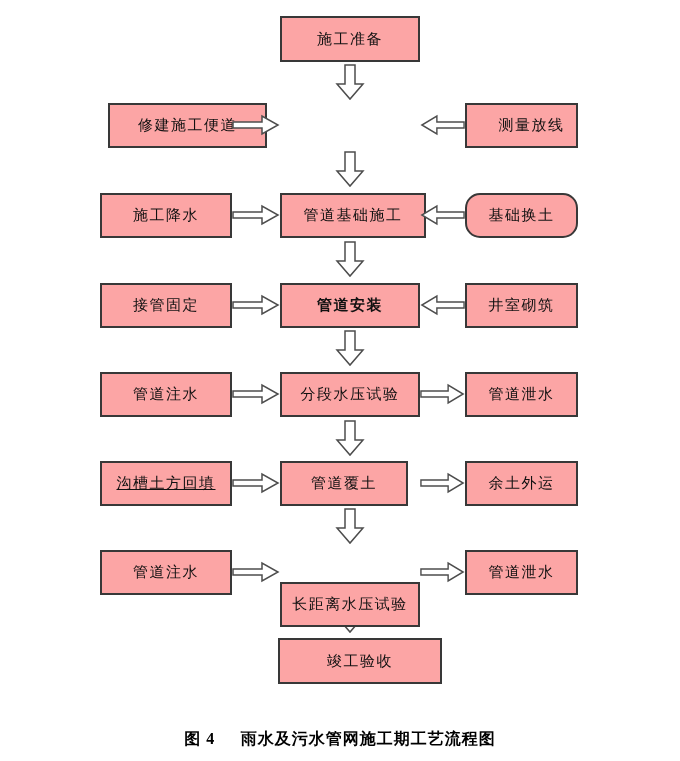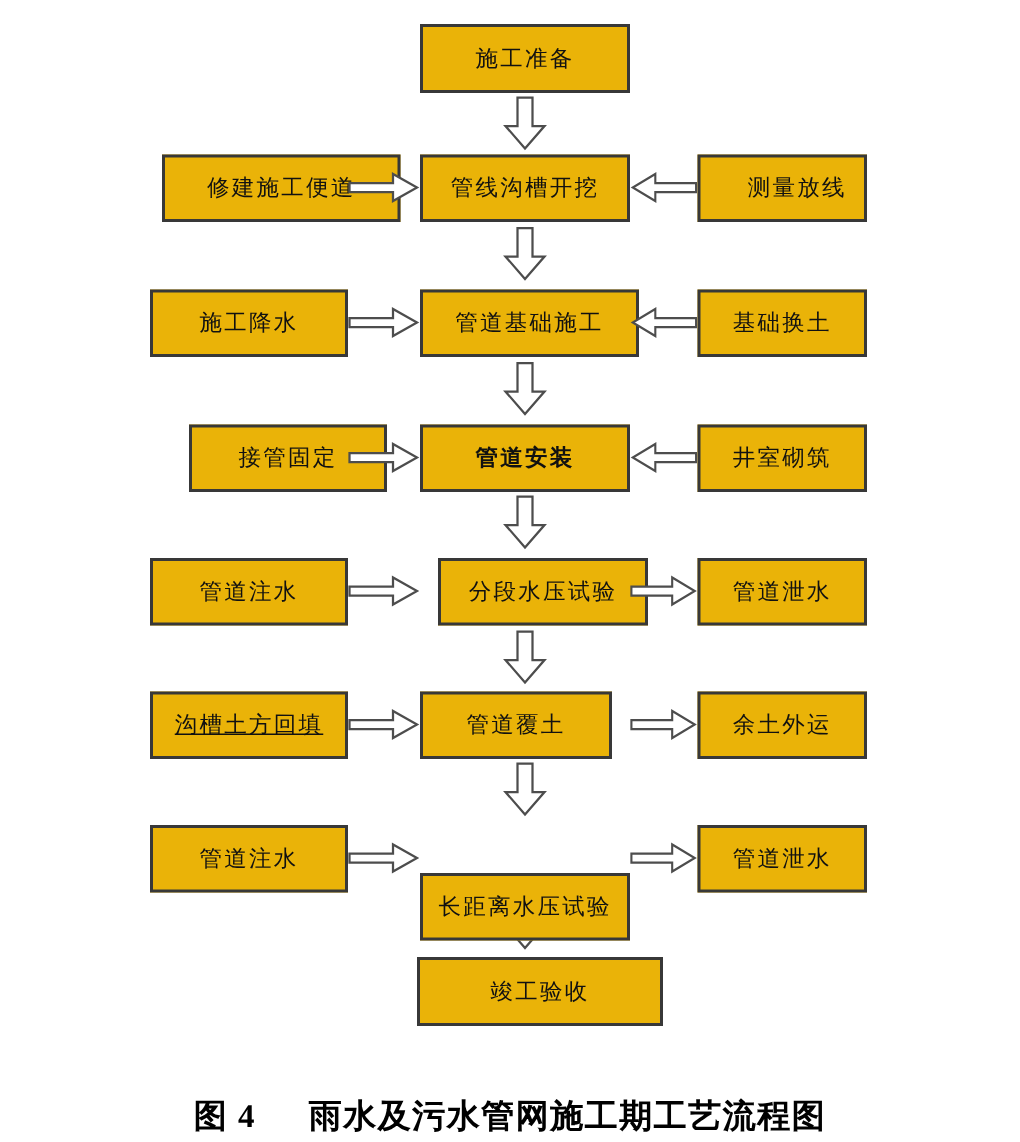--- a/index.html
+++ b/index.html
@@ -12,21 +12,21 @@
     width: 680px;
     height: 761px;
     background: #ffffff;
     font-family: "Liberation Serif", "DejaVu Serif", serif;
     overflow: hidden;
   }
   .box {
     position: absolute;
     height: 45px;
     border: 2px solid #383838;
-    background: #eab308;
+    background: #fca5a5;
     display: flex;
     align-items: center;
     justify-content: center;
     font-size: 15px;
     letter-spacing: 1.5px;
     color: #111111;
     box-sizing: border-box;
     white-space: nowrap;
   }
   .box.terminal { height: 46px; }
@@ -47,21 +47,21 @@
     stroke-width: 1.5;
     stroke-linejoin: miter;
   }
   .caption {
     position: absolute;
     left: 0;
     top: 729px;
     width: 100%;
     text-align: center;
     font-weight: bold;
-    font-size: 22px;
+    font-size: 16px;
     color: #000000;
     letter-spacing: 1px;
   }
   .caption .fig-label { margin-right: 1.6em; }
 </style>
 </head>
 <body>
 
 <div class="page">
 
@@ -86,51 +86,50 @@
       <path class="arrow-shape" d="M10,1 H20 V20 H28 L15,35 L2,20 H10 Z"></path>
     </svg>
   <svg class="varrow" style="left:335px;top:597px;" viewBox="0 0 30 37">
       <path class="arrow-shape" d="M10,1 H20 V20 H28 L15,35 L2,20 H10 Z"></path>
     </svg>
 
   <div class="box" style="left:108px;top:103px;width:159px;">修建施工便道</div>
   <svg class="harrow" style="left:232px;top:114px;width:48px;" viewBox="0 0 48 22" preserveAspectRatio="none">
       <path class="arrow-shape" d="M1,8 H30 V2 L46,11 L30,20 V14 H1 Z"></path>
     </svg>
-  <div class="box" style="left:280px;top:103px;width:140px;">管线沟槽开挖</div>
   <svg class="harrow" style="left:420px;top:114px;width:45px;" viewBox="0 0 48 22" preserveAspectRatio="none">
       <path class="arrow-shape" d="M47,8 H18 V2 L2,11 L18,20 V14 H47 Z"></path>
     </svg>
   <div class="box" style="left:465px;top:103px;width:113px;padding-left:20px;">测量放线</div>
 
   <div class="box" style="left:100px;top:193px;width:132px;">施工降水</div>
   <svg class="harrow" style="left:232px;top:204px;width:48px;" viewBox="0 0 48 22" preserveAspectRatio="none">
       <path class="arrow-shape" d="M1,8 H30 V2 L46,11 L30,20 V14 H1 Z"></path>
     </svg>
   <div class="box" style="left:280px;top:193px;width:146px;">管道基础施工</div>
   <svg class="harrow" style="left:420px;top:204px;width:45px;" viewBox="0 0 48 22" preserveAspectRatio="none">
       <path class="arrow-shape" d="M47,8 H18 V2 L2,11 L18,20 V14 H47 Z"></path>
     </svg>
-  <div class="box" style="left:465px;top:193px;width:113px;">基础换土</div>
+  <div class="box" style="left:465px;top:193px;width:113px;border-radius:15px;">基础换土</div>
 
-  <div class="box" style="left:100px;top:283px;width:132px;margin-left:26px;">接管固定</div>
+  <div class="box" style="left:100px;top:283px;width:132px;">接管固定</div>
   <svg class="harrow" style="left:232px;top:294px;width:48px;" viewBox="0 0 48 22" preserveAspectRatio="none">
       <path class="arrow-shape" d="M1,8 H30 V2 L46,11 L30,20 V14 H1 Z"></path>
     </svg>
   <div class="box" style="left:280px;top:283px;width:140px;font-weight:bold;">管道安装</div>
   <svg class="harrow" style="left:420px;top:294px;width:45px;" viewBox="0 0 48 22" preserveAspectRatio="none">
       <path class="arrow-shape" d="M47,8 H18 V2 L2,11 L18,20 V14 H47 Z"></path>
     </svg>
   <div class="box" style="left:465px;top:283px;width:113px;">井室砌筑</div>
 
   <div class="box" style="left:100px;top:372px;width:132px;">管道注水</div>
   <svg class="harrow" style="left:232px;top:383px;width:48px;" viewBox="0 0 48 22" preserveAspectRatio="none">
       <path class="arrow-shape" d="M1,8 H30 V2 L46,11 L30,20 V14 H1 Z"></path>
     </svg>
-  <div class="box" style="left:280px;top:372px;width:140px;margin-left:12px;">分段水压试验</div>
+  <div class="box" style="left:280px;top:372px;width:140px;">分段水压试验</div>
   <svg class="harrow" style="left:420px;top:383px;width:45px;" viewBox="0 0 48 22" preserveAspectRatio="none">
       <path class="arrow-shape" d="M1,8 H30 V2 L46,11 L30,20 V14 H1 Z"></path>
     </svg>
   <div class="box" style="left:465px;top:372px;width:113px;">管道泄水</div>
 
   <div class="box" style="left:100px;top:461px;width:132px;text-decoration:underline;">沟槽土方回填</div>
   <svg class="harrow" style="left:232px;top:472px;width:48px;" viewBox="0 0 48 22" preserveAspectRatio="none">
       <path class="arrow-shape" d="M1,8 H30 V2 L46,11 L30,20 V14 H1 Z"></path>
     </svg>
   <div class="box" style="left:280px;top:461px;width:128px;">管道覆土</div>

